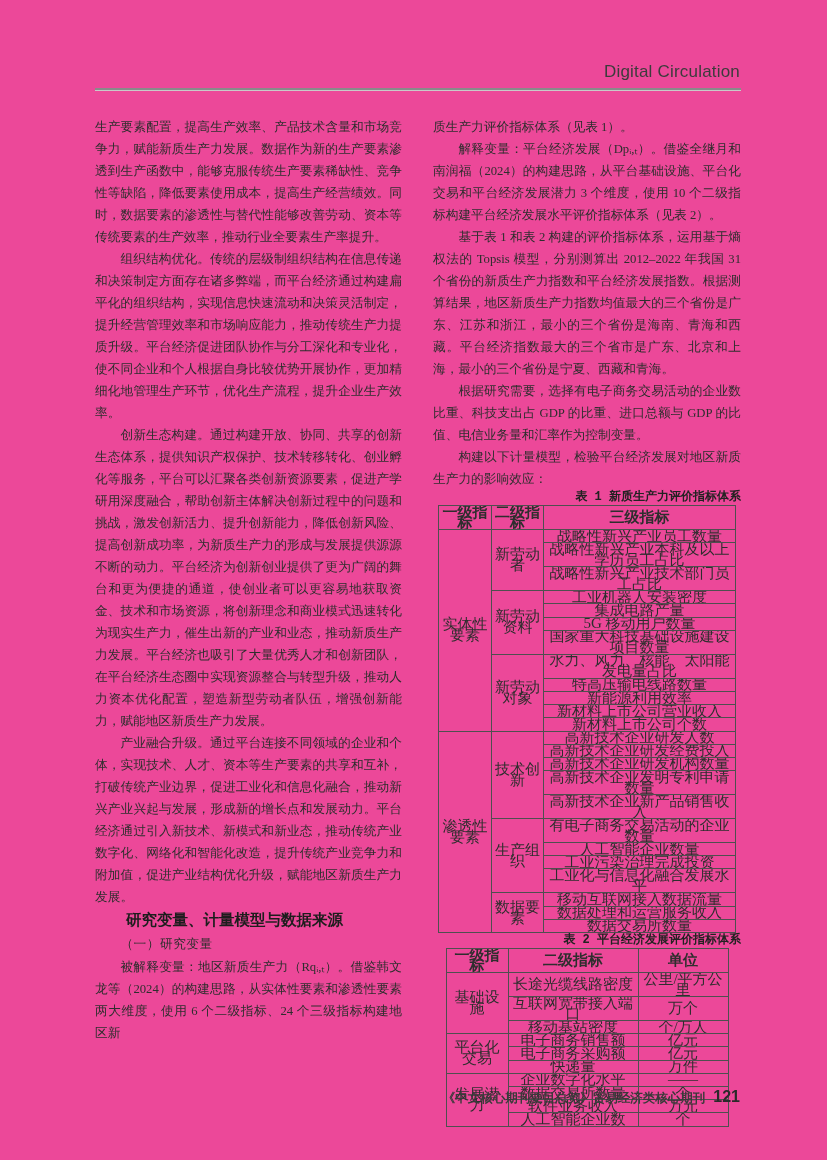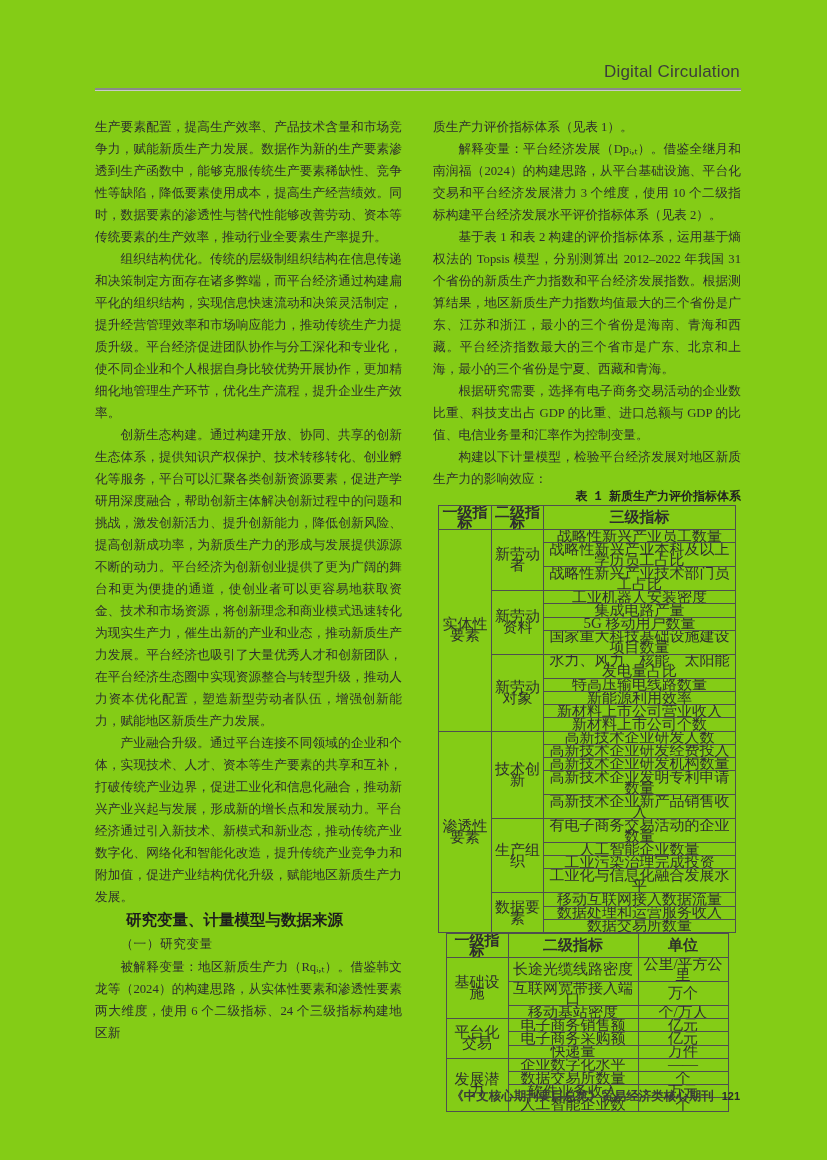--- a/index.html
+++ b/index.html
@@ -1,20 +1,20 @@
 <!DOCTYPE html>
 <html><head>
 <meta charset="utf-8">
 <style>
   html, body { margin: 0; padding: 0; background: #ffffff; }
   .page {
     position: relative;
     width: 827px;
     height: 1160px;
-    background: #84cc16;
+    background: #ec4899;
     font-family: "Liberation Serif", serif;
     color: #2e2e2e;
     overflow: hidden;
   }
   .header-title {
     position: absolute;
     top: 62px;
     right: 87px;
     font-family: "Liberation Sans", sans-serif;
     font-size: 17px;
@@ -89,21 +89,21 @@
     position: absolute;
     top: 1088px;
     right: 87px;
     font-family: "Liberation Sans", sans-serif;
     font-weight: bold;
     font-size: 12.5px;
     color: #3a3a3a;
     white-space: nowrap;
   }
   .footer .pageno {
-    font-size: 11px;
+    font-size: 16px;
     margin-left: 8px;
     color: #2a2a2a;
   }
 </style>
 </head>
 <body>
 
 <div class="page">
 
   <div class="header-title">Digital Circulation</div>
@@ -217,20 +217,21 @@
         </tr>
         <tr>
             <td>数据处理和运营服务收入</td>
           </tr>
         <tr>
             <td>数据交易所数量</td>
           </tr>
       </tbody>
     </table>
 
+    <p class="table-caption">表 2  平台经济发展评价指标体系</p>
     <table class="ind-table t2">
       <colgroup>
           <col style="width:62px">
           <col style="width:130px">
           <col style="width:90px">
         </colgroup>
       <thead>
         <tr>
           <th>一级指标</th>
           <th>二级指标</th>

